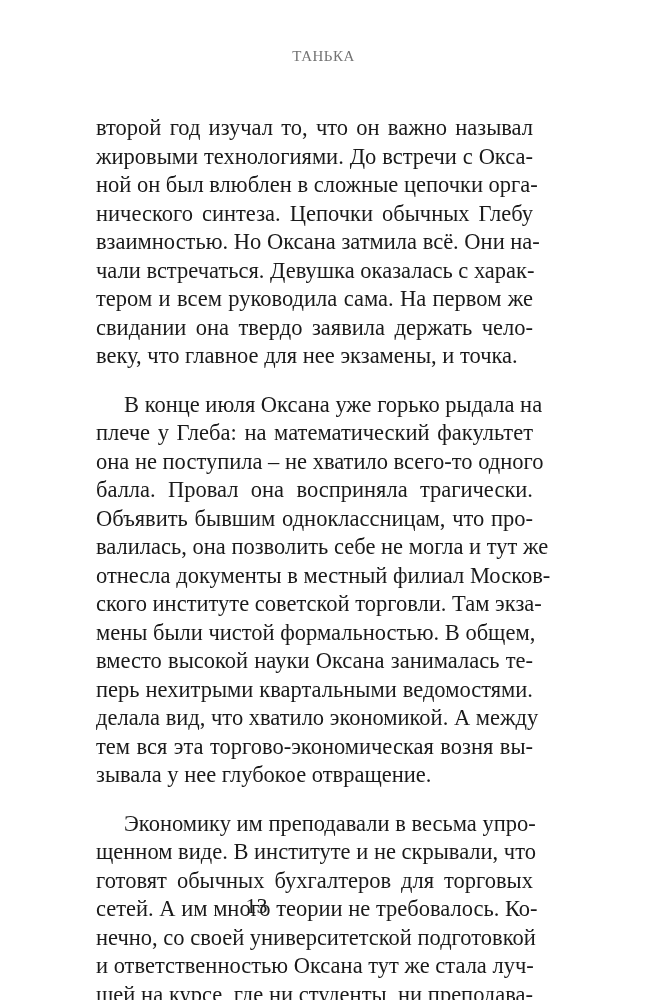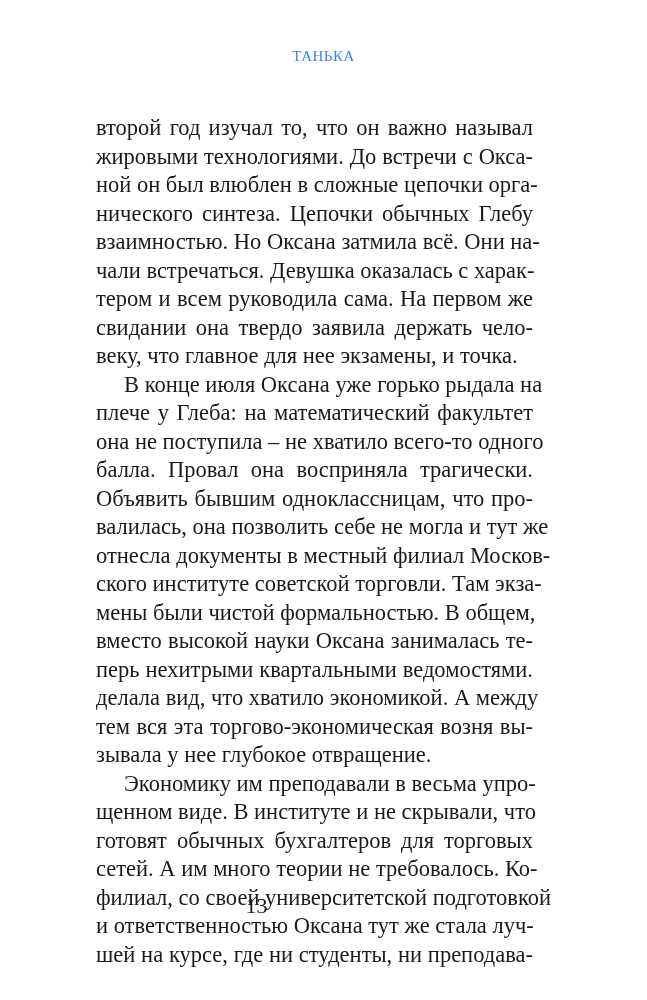--- a/index.html
+++ b/index.html
@@ -1,28 +1,28 @@
 <!DOCTYPE html>
 <html><head>
 <meta charset="utf-8">
 <style>
   html, body { margin: 0; padding: 0; background: #ffffff; }
   body { width: 647px; height: 1000px; position: relative; overflow: hidden; }
   .page { position: absolute; left: 0; top: 0; width: 647px; height: 1000px; background: #fff; color: #1a1a1a; }
   .running-head {
     position: absolute; top: 48px; left: 0; width: 647px; text-align: center;
-    font-family: "Liberation Serif", "DejaVu Serif", serif; font-size: 15px; letter-spacing: 0.5px; color: #3b82f6;
+    font-family: "Liberation Serif", "DejaVu Serif", serif; font-size: 15px; letter-spacing: 0.5px; color: #737373;
   }
   .body-text {
     position: absolute; top: 114px; left: 96px; width: 437px;
     font-family: "Liberation Serif", "DejaVu Serif", serif; font-size: 22.5px; line-height: 28.5px; color: #1a1a1a;
   }
   .line { display: block; white-space: nowrap; text-align: justify; text-align-last: justify; height: 28.5px; }
   .line.last { text-align-last: left; }
-  .line.indent { padding-left: 28px; }
+  .line.indent { padding-left: 28px; margin-top: 20px; }
   .folio {
     position: absolute; top: 893px; left: 0; width: 513px; text-align: center;
     font-family: "Liberation Serif", "DejaVu Serif", serif; font-size: 22px; color: #1a1a1a;
   }
 </style>
 </head>
 <body>
 
 <div class="page">
   <div class="running-head">ТАНЬКА</div>
@@ -52,19 +52,19 @@
         <span class="line">перь нехитрыми квартальными ведомостями.</span>
         <span class="line">делала вид, что хватило экономикой. А между</span>
         <span class="line">тем вся эта торгово-экономическая возня вы-</span>
         <span class="line last">зывала у нее глубокое отвращение.</span>
       </div>
       <div>
         <span class="line indent">Экономику им преподавали в весьма упро-</span>
         <span class="line">щенном виде. В институте и не скрывали, что</span>
         <span class="line">готовят обычных бухгалтеров для торговых</span>
         <span class="line">сетей. А им много теории не требовалось. Ко-</span>
-        <span class="line">филиал, со своей университетской подготовкой</span>
+        <span class="line">нечно, со своей университетской подготовкой</span>
         <span class="line">и ответственностью Оксана тут же стала луч-</span>
         <span class="line">шей на курсе, где ни студенты, ни преподава-</span>
       </div>
     </div>
   <div class="folio">13</div>
 </div>
 
 </body></html>

